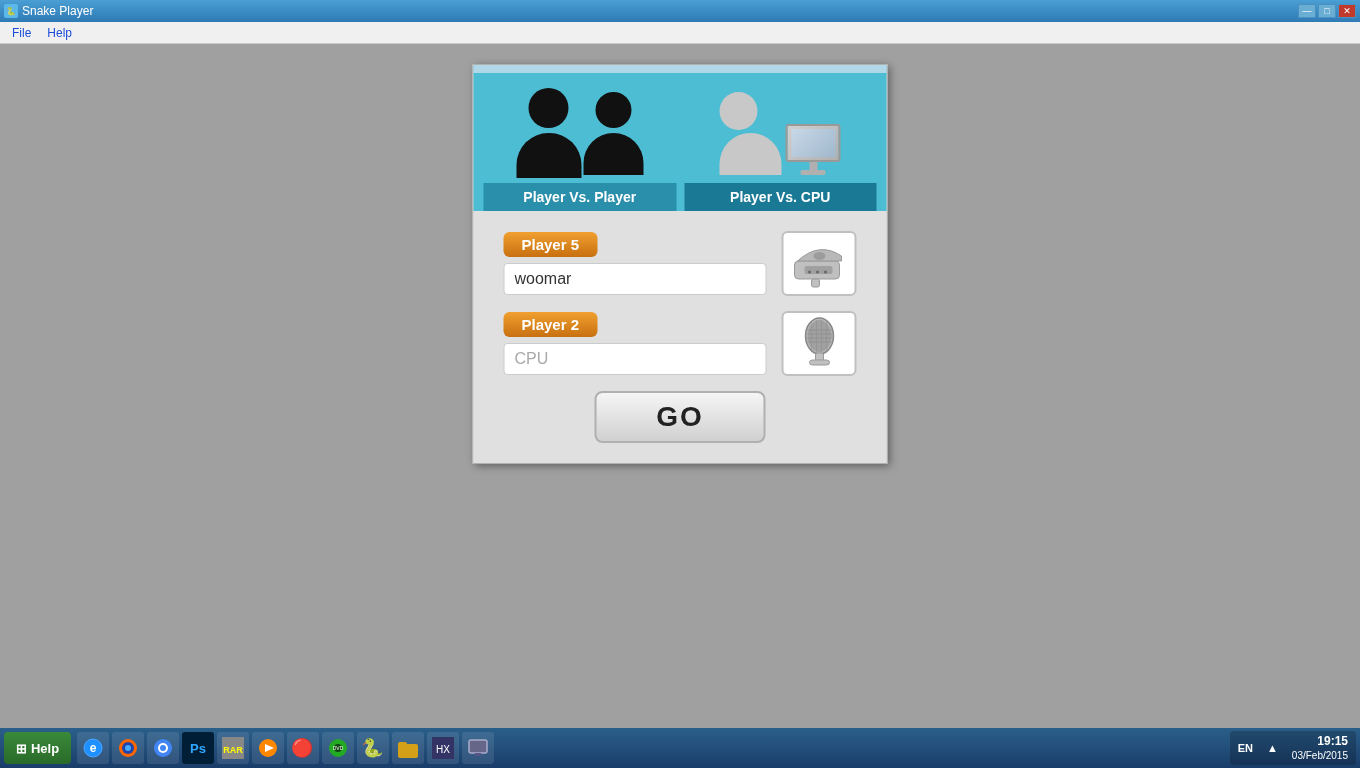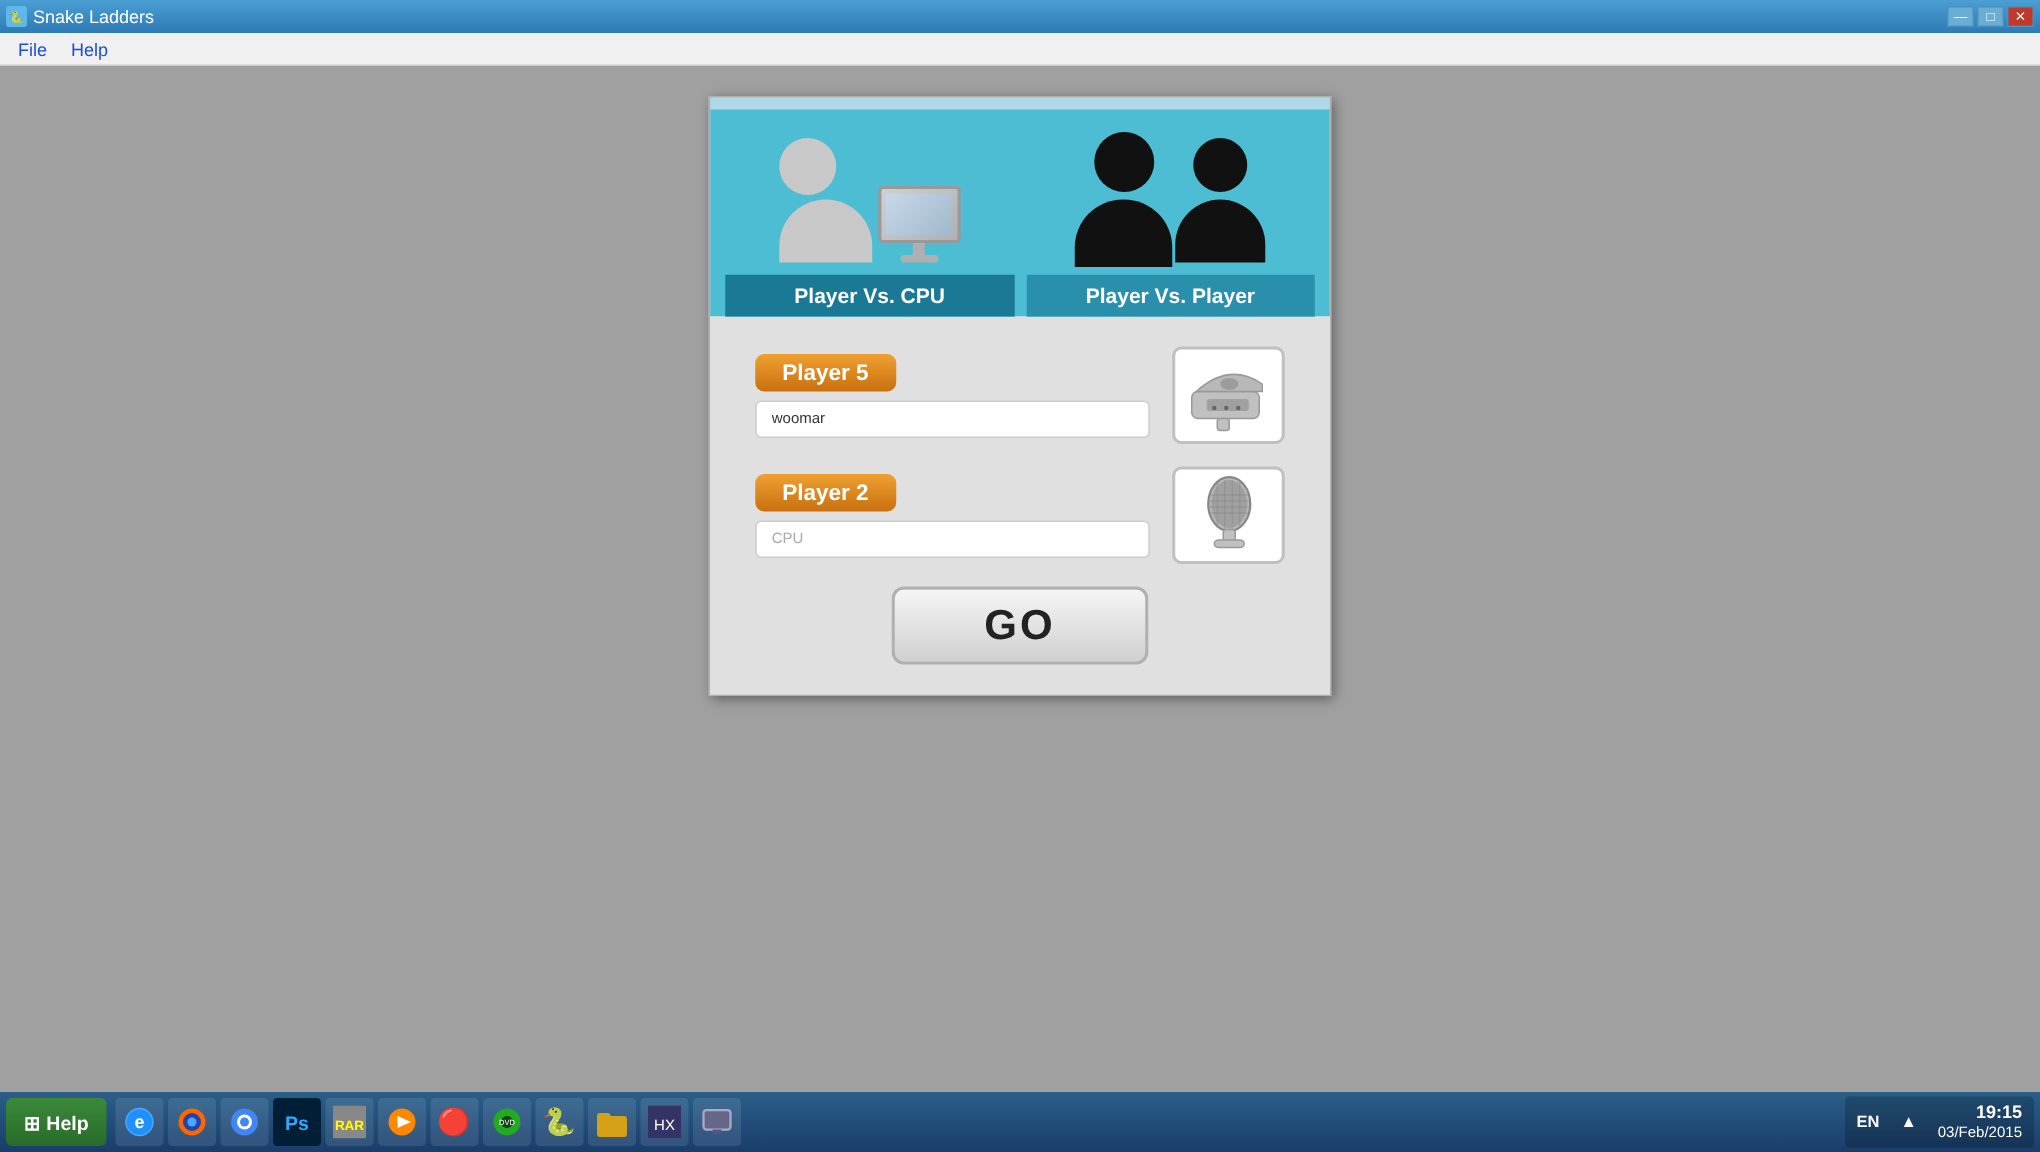--- a/index.html
+++ b/index.html
@@ -255,21 +255,21 @@
       border-radius: 6px;
       margin-bottom: 6px;
     }
 
     .player-input {
       width: 100%;
       padding: 6px 10px;
       border: 1px solid #ccc;
       border-radius: 4px;
       background: white;
-      font-size: 10px;
+      font-size: 16px;
       color: #333;
     }
 
     .player-input::placeholder {
       color: #aaa;
     }
 
     .player-input.cpu-input {
       color: #aaa;
     }
@@ -385,77 +385,77 @@
       width: 60px;
       height: 55px;
     }
   </style>
 </head>
 <body>
 
 <div class="title-bar">
   <div class="title-bar-left">
     <div class="title-bar-icon">🐍</div>
-    <span>Snake Ladders</span>
+    <span>Snake Player</span>
   </div>
   <div class="title-bar-controls">
     <div class="title-bar-btn">—</div>
     <div class="title-bar-btn">□</div>
     <div class="title-bar-btn close-btn">✕</div>
   </div>
 </div>
 
 <div class="menu-bar">
   <div class="menu-item">File</div>
   <div class="menu-item">Help</div>
 </div>
 
 <div class="desktop">
 
   <div class="dialog">
 
     <div class="mode-selector">
       <div class="mode-top-bar"></div>
       <div class="mode-options">
+
+        <div class="mode-card">
+          <div class="mode-icon-area">
+            <div class="pvp-icons">
+              <div class="person-icon">
+                <div class="person-head" style="width:40px;height:40px;background:#111;border-radius:50%;"></div>
+                <div class="person-body" style="width:65px;height:45px;background:#111;border-radius:32px 32px 0 0;margin-top:3px;"></div>
+              </div>
+              <div class="person-icon">
+                <div class="person-head" style="width:36px;height:36px;background:#111;border-radius:50%;margin-top:4px;"></div>
+                <div class="person-body" style="width:60px;height:42px;background:#111;border-radius:30px 30px 0 0;margin-top:3px;"></div>
+              </div>
+            </div>
+          </div>
+          <div class="mode-label">Player Vs. Player</div>
+        </div>
 
         <div class="mode-card active">
           <div class="mode-icon-area">
             <div class="cpu-icons">
               <div class="person-icon-gray">
                 <div class="person-head" style="width:38px;height:38px;background:#c8c8c8;border-radius:50%;"></div>
                 <div class="person-body" style="width:62px;height:42px;background:#c8c8c8;border-radius:31px 31px 0 0;margin-top:3px;"></div>
               </div>
               <div class="computer-icon">
                 <div class="monitor">
                   <div class="monitor-screen"></div>
                 </div>
                 <div class="monitor-stand"></div>
                 <div class="monitor-base"></div>
               </div>
             </div>
           </div>
           <div class="mode-label">Player Vs. CPU</div>
         </div>
 
-        <div class="mode-card">
-          <div class="mode-icon-area">
-            <div class="pvp-icons">
-              <div class="person-icon">
-                <div class="person-head" style="width:40px;height:40px;background:#111;border-radius:50%;"></div>
-                <div class="person-body" style="width:65px;height:45px;background:#111;border-radius:32px 32px 0 0;margin-top:3px;"></div>
-              </div>
-              <div class="person-icon">
-                <div class="person-head" style="width:36px;height:36px;background:#111;border-radius:50%;margin-top:4px;"></div>
-                <div class="person-body" style="width:60px;height:42px;background:#111;border-radius:30px 30px 0 0;margin-top:3px;"></div>
-              </div>
-            </div>
-          </div>
-          <div class="mode-label">Player Vs. Player</div>
-        </div>
-
       </div>
     </div>
 
     <div class="form-area">
 
       <div class="player-row">
         <div class="player-section">
           <div class="player-label">Player 5</div>
           <input class="player-input" type="text" value="woomar" style="">
         </div>

